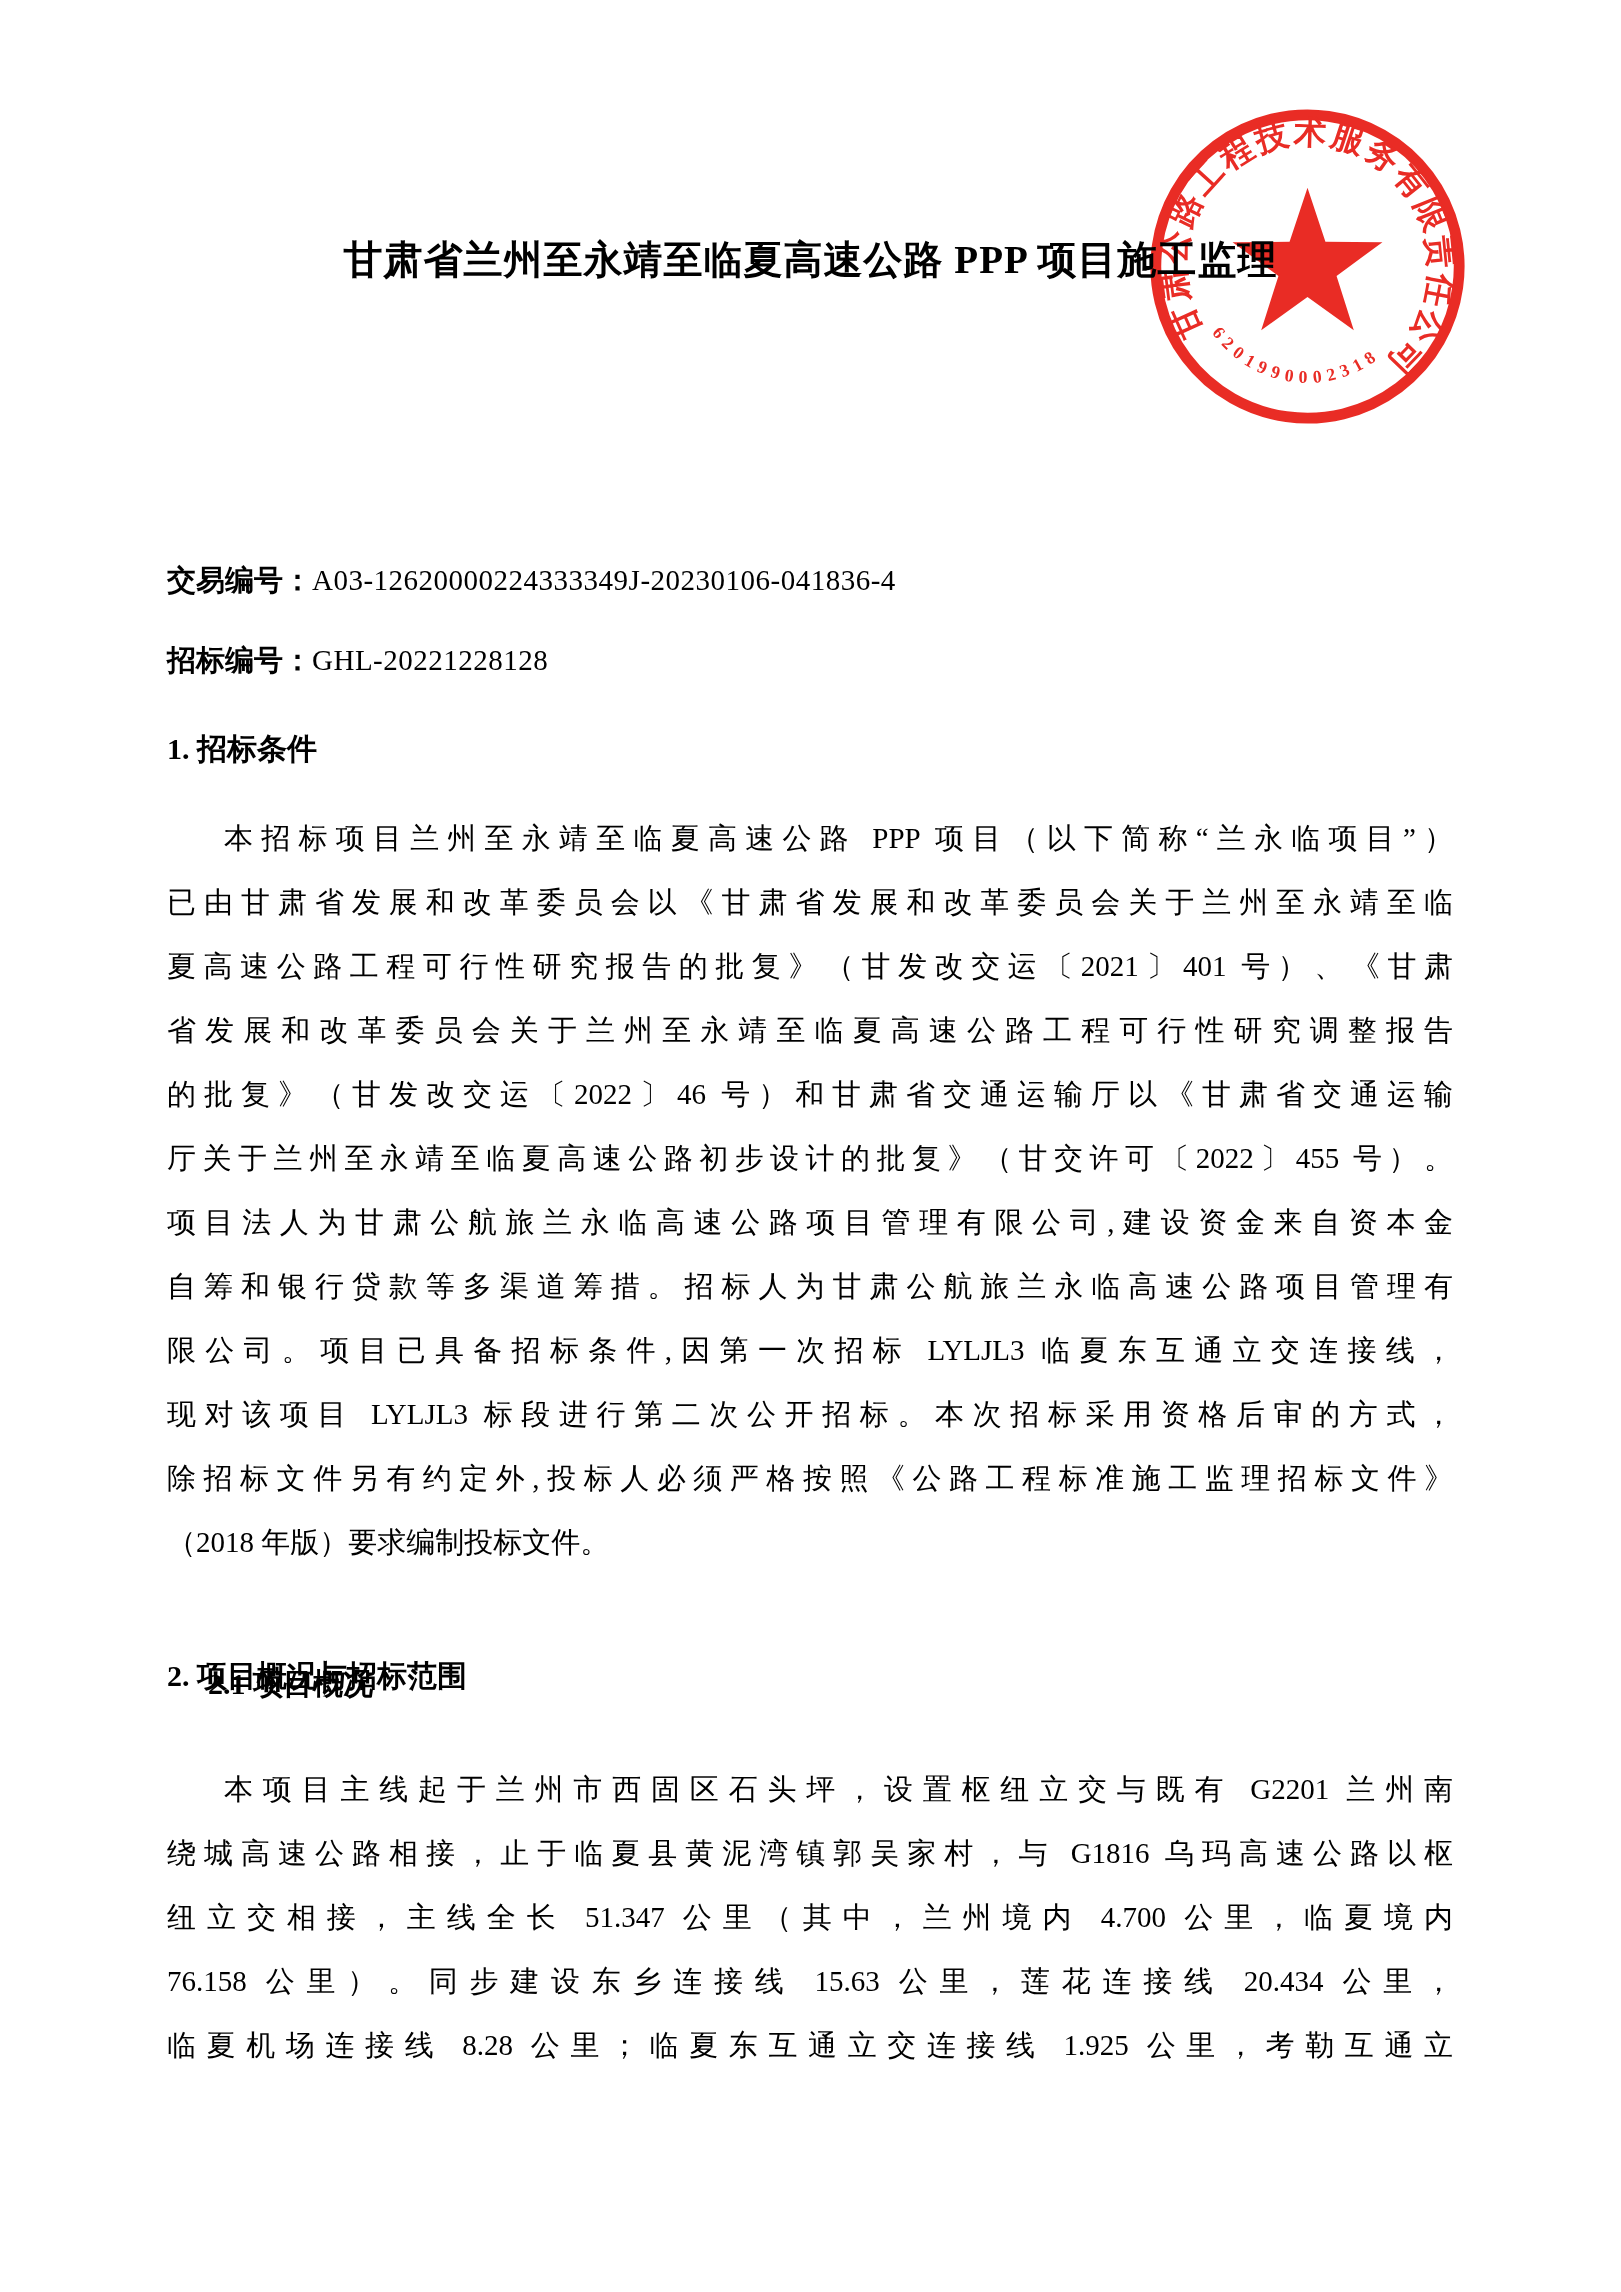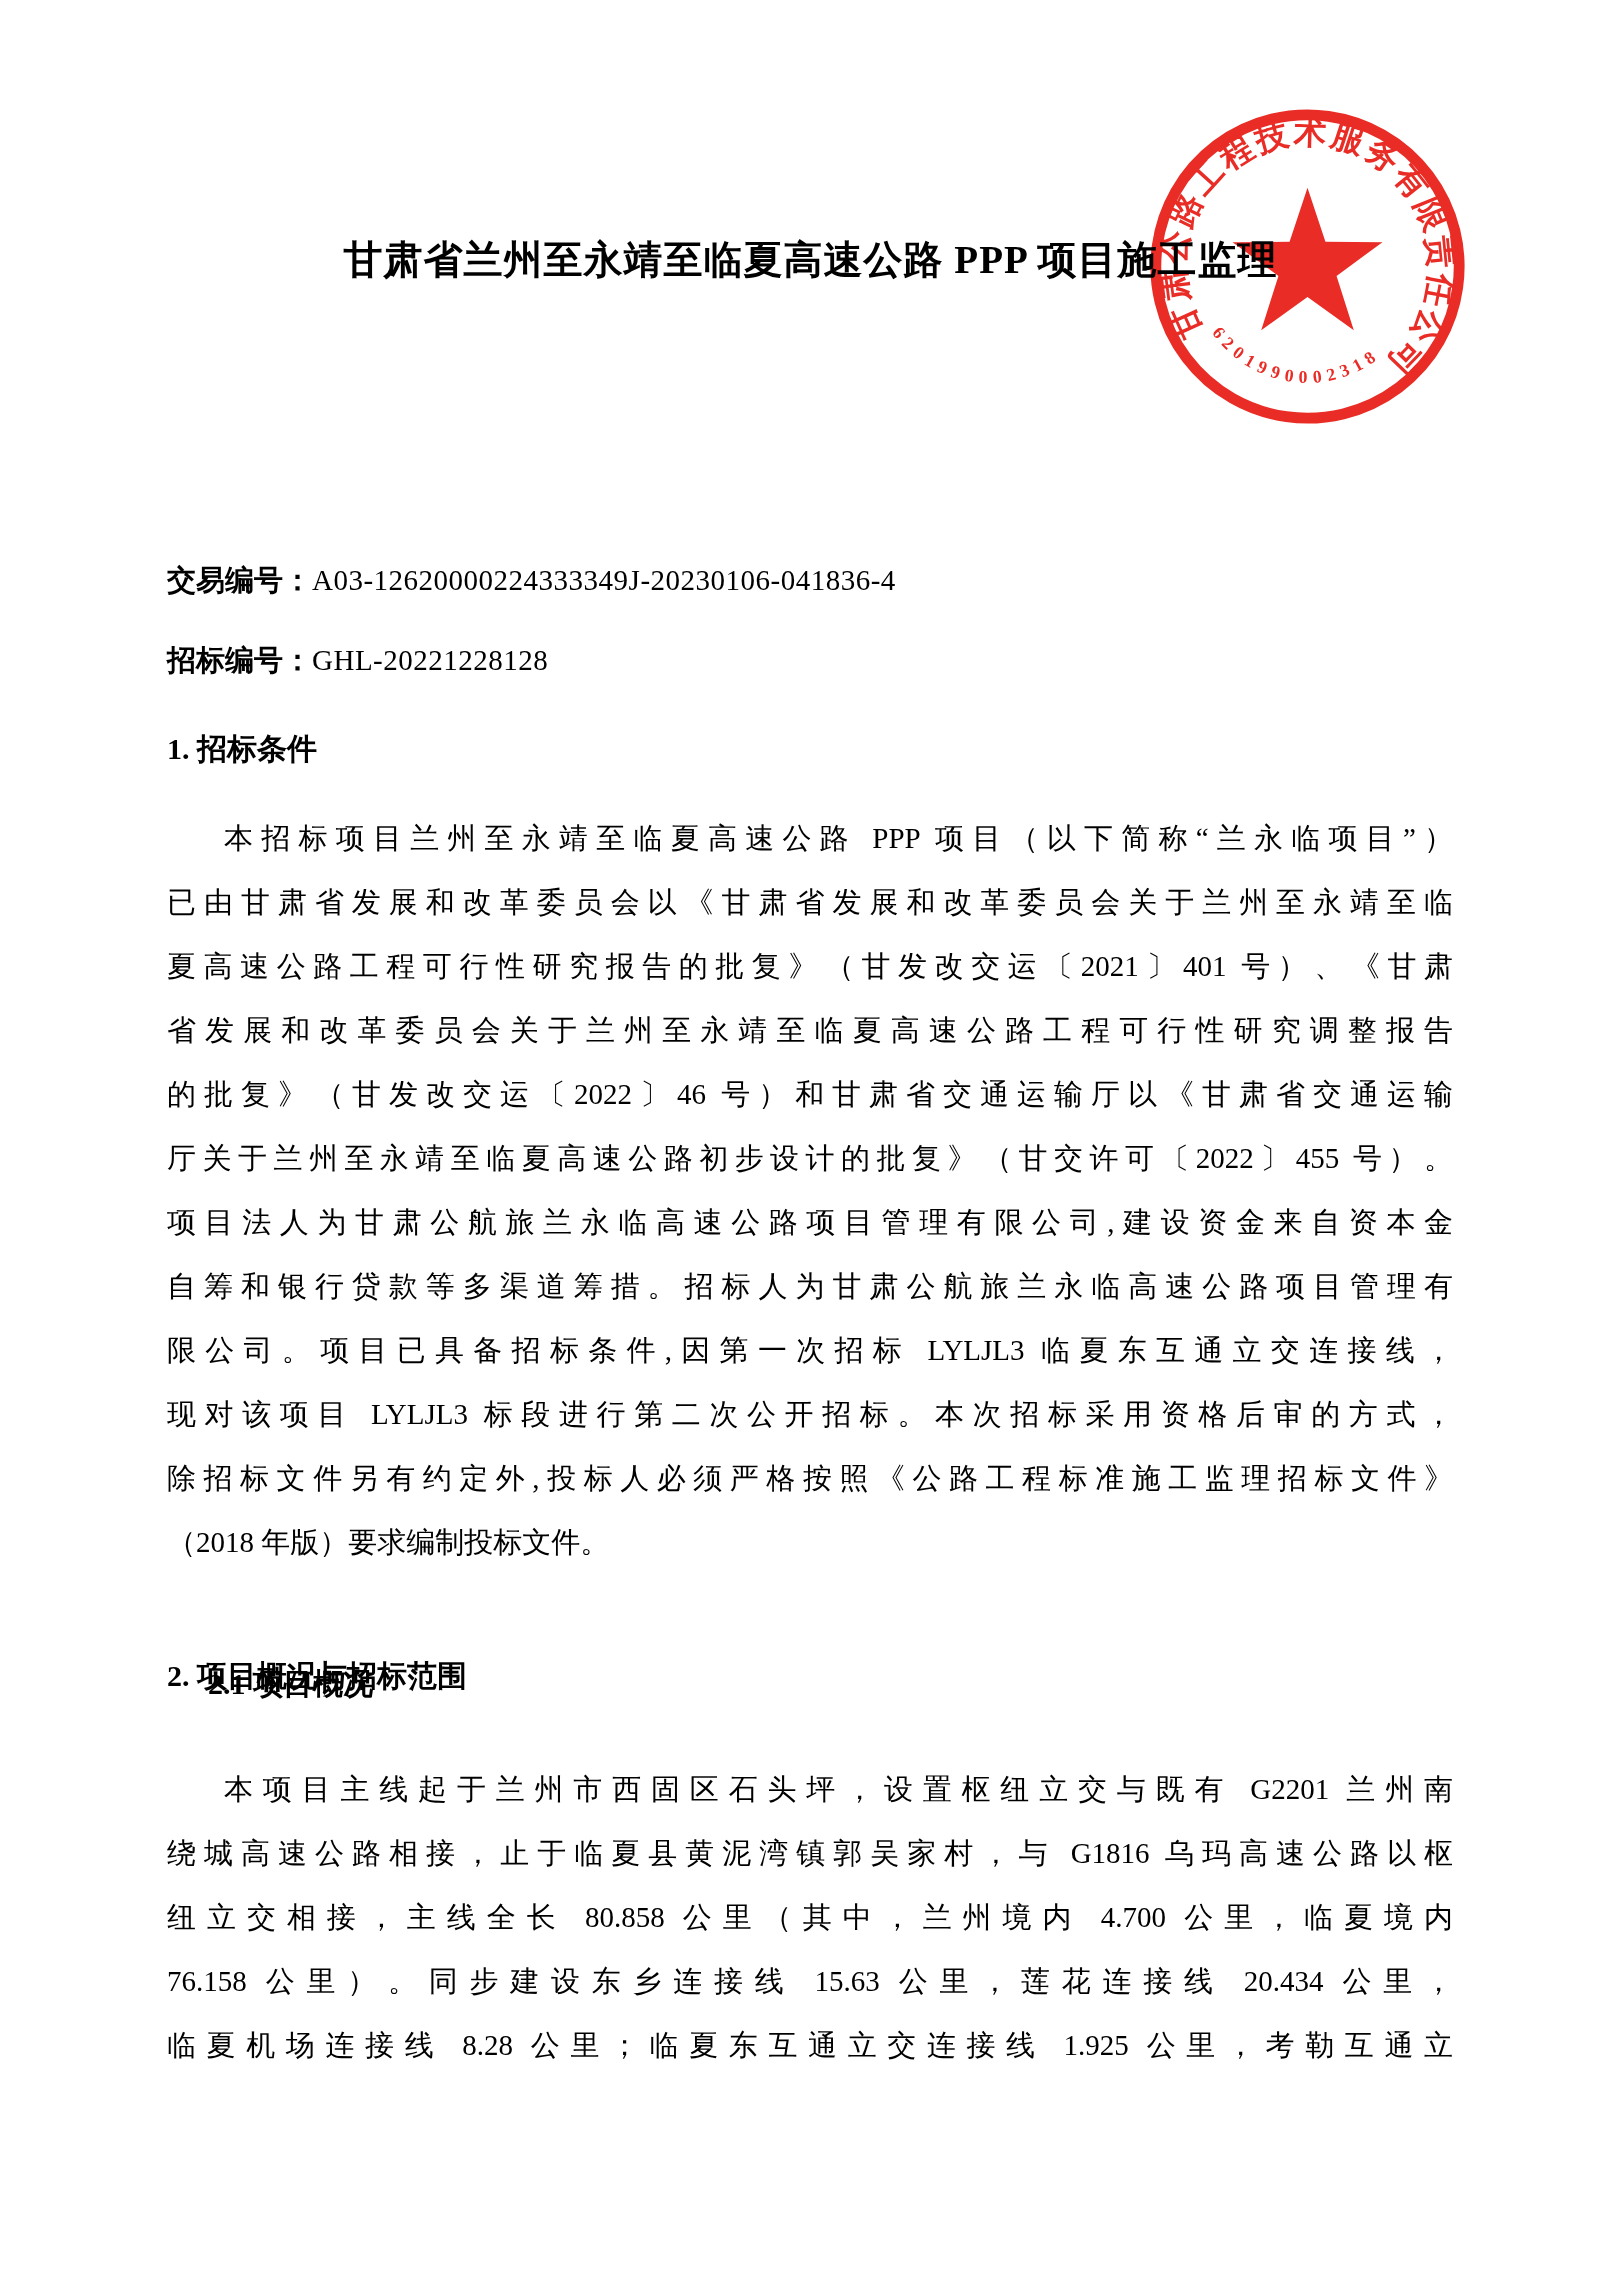--- a/index.html
+++ b/index.html
@@ -103,21 +103,21 @@
     <div class="bline">除招标文件另有约定外,投标人必须严格按照《公路工程标准施工监理招标文件》</div>
     <div class="bline lastline">（2018 年版）要求编制投标文件。</div>
   </div>
 
   <div class="heading" style="top:1656px;text-align:center;">2. 项目概况与招标范围</div>
   <div class="heading subheading" style="top:1664px;">2.1 项目概况</div>
 
   <div class="para" style="top:1757px;">
     <div class="bline indent">本项目主线起于兰州市西固区石头坪，设置枢纽立交与既有 G2201 兰州南</div>
     <div class="bline">绕城高速公路相接，止于临夏县黄泥湾镇郭吴家村，与 G1816 乌玛高速公路以枢</div>
-    <div class="bline">纽立交相接，主线全长 80.858 公里（其中，兰州境内 4.700 公里，临夏境内</div>
+    <div class="bline">纽立交相接，主线全长 51.347 公里（其中，兰州境内 4.700 公里，临夏境内</div>
     <div class="bline">76.158 公里）。同步建设东乡连接线 15.63 公里，莲花连接线 20.434 公里，</div>
     <div class="bline">临夏机场连接线 8.28 公里；临夏东互通立交连接线 1.925 公里，考勒互通立</div>
   </div>
 
   <svg class="seal" viewBox="0 0 330 330">
     <g transform="rotate(8 165 165)">
       <circle cx="165" cy="165" r="154" fill="none" stroke="#e8231c" stroke-width="11"></circle>
       <defs>
         <path id="sealArcTop" d="M 73.6 250.3 A 125 125 0 1 1 250.3 256.4" fill="none"></path>
         <path id="sealArcBottom" d="M 54.1 205.4 A 118 118 0 0 0 275.9 205.4" fill="none"></path>

